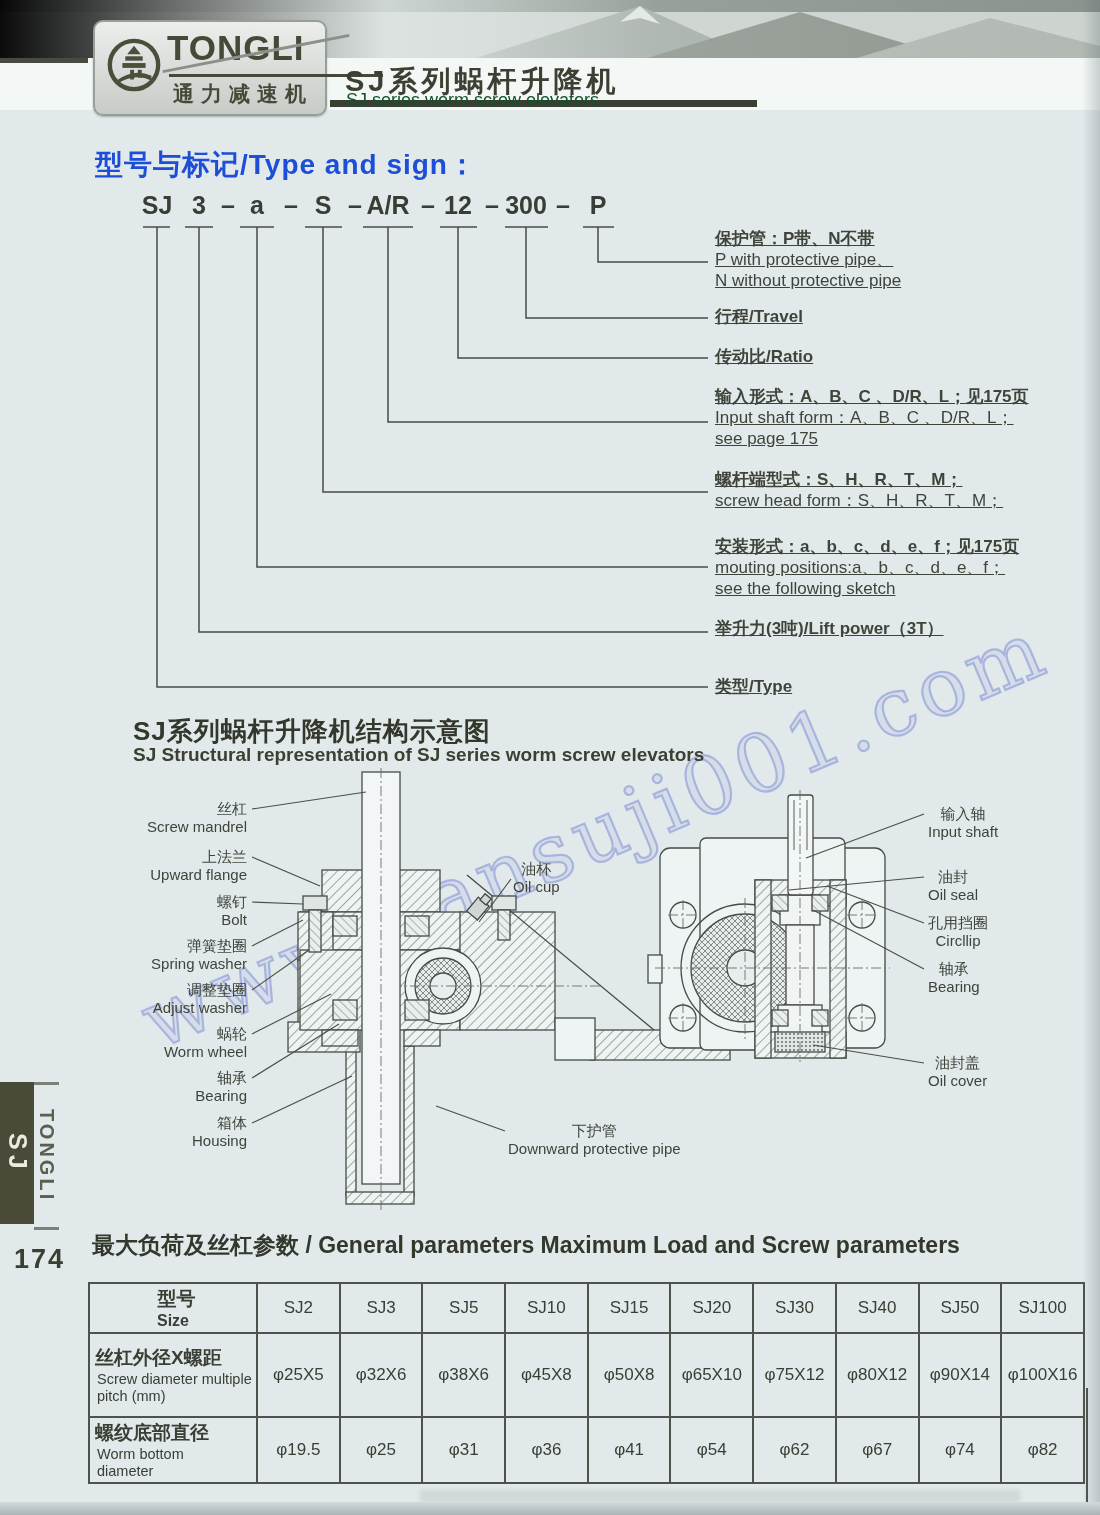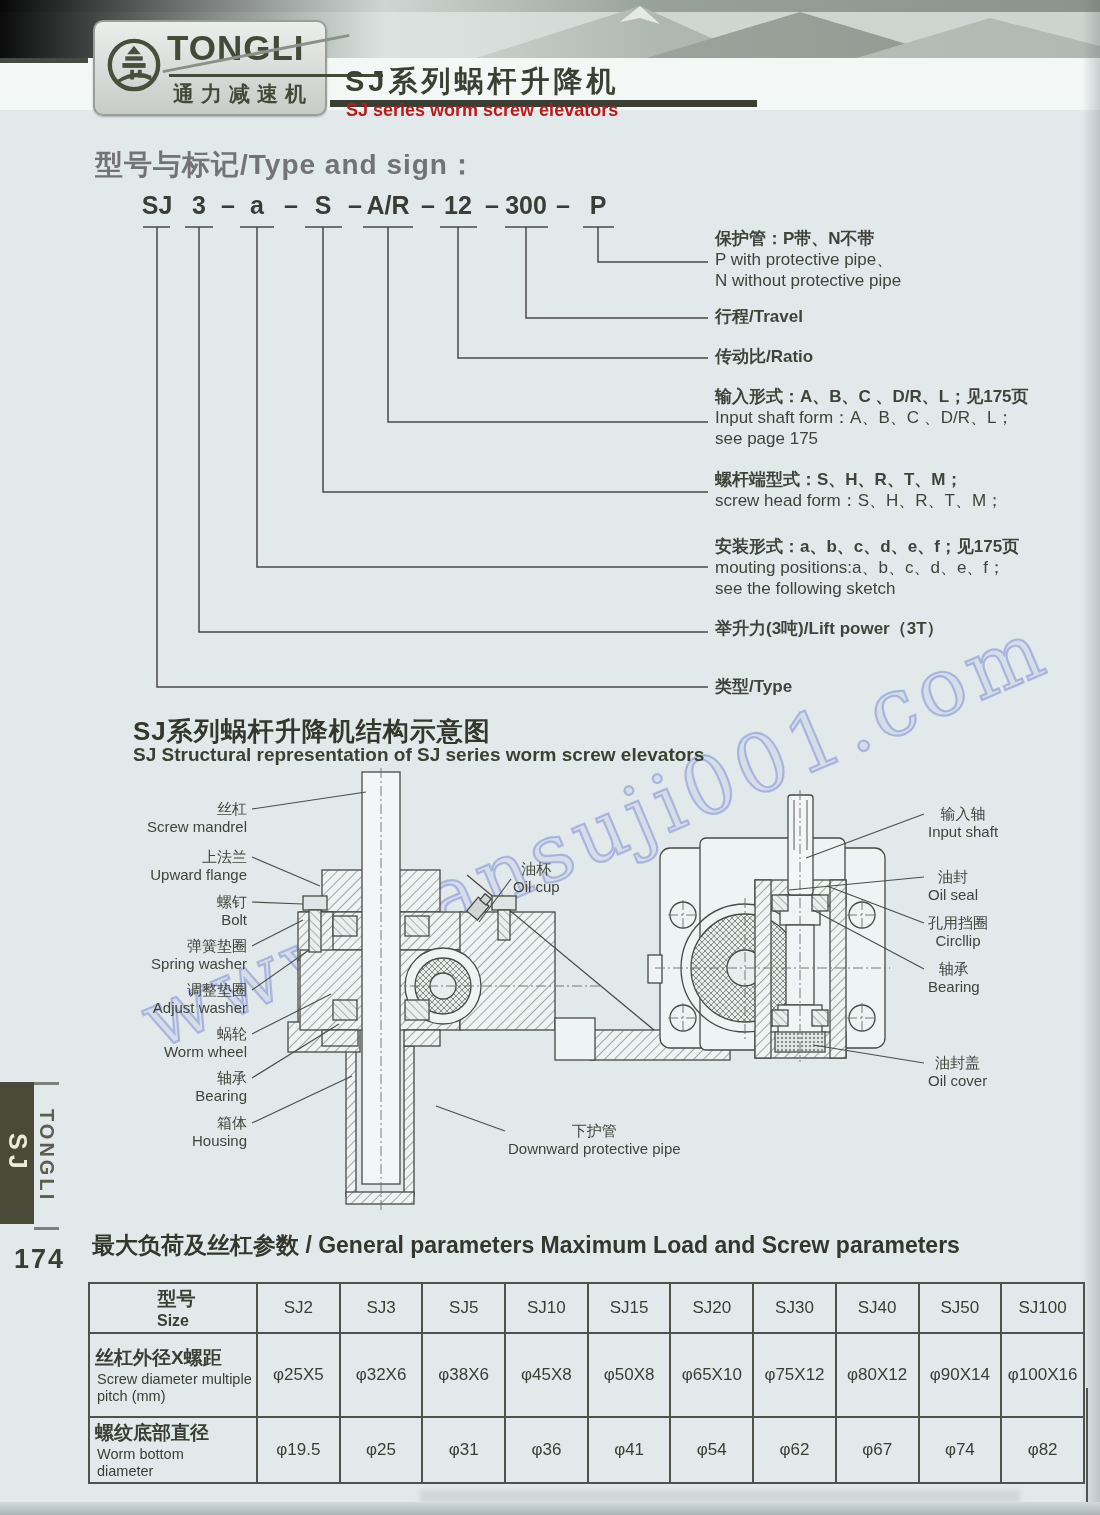--- a/index.html
+++ b/index.html
@@ -10,28 +10,28 @@
   
   #header-band{left:0;top:0;width:1100px;height:60px;}
   #header-white{left:0;top:58px;width:1100px;height:52px;background:#f3f7f6;}
   #logo-box{left:93px;top:20px;width:230px;height:92px;background:linear-gradient(#eceeec,#c7ccc7);
     border:2px solid #989e98;border-radius:10px;box-shadow:0 1px 2px rgba(60,65,55,.35);}
   #logo-tongli{left:72px;top:6px;font-size:35px;font-weight:800;color:#454a38;letter-spacing:1px;}
   #logo-swoosh{left:66px;top:30px;width:190px;height:3px;background:#8b9089;transform:rotate(-11deg);}
   #logo-underline{left:74px;top:52px;width:214px;height:3px;background:#454a38;}
   #logo-zh{left:78px;top:58px;font-size:21px;font-weight:700;color:#454a38;letter-spacing:7px;}
   #page-title-zh{left:345px;top:62px;font-size:29px;font-weight:800;color:#3c4033;letter-spacing:4px;}
-  #page-title-en{left:346px;top:100px;font-size:18px;font-weight:700;color:#b91c1c;}
+  #page-title-en{left:346px;top:90px;font-size:18px;font-weight:400;color:#14532d;}
   #title-underline{left:330px;top:100px;width:427px;height:7px;background:#3a3e33;}
   #left-underline{left:0;top:58px;width:88px;height:5px;background:#474b3f;}
 
   
-  #ts-heading{left:95px;top:146px;font-size:28px;font-weight:800;color:#737373;letter-spacing:1px;}
+  #ts-heading{left:95px;top:146px;font-size:28px;font-weight:800;color:#1d4ed8;letter-spacing:1px;}
   .code-tok{position:absolute;top:191px;transform:translateX(-50%);font-size:25px;font-weight:700;color:#3a3d35;}
-  .ts-label{position:absolute;left:715px;font-size:17px;color:#3f4339;line-height:21px;}
+  .ts-label{position:absolute;left:715px;font-size:17px;color:#3f4339;line-height:21px;text-decoration:underline;}
   .ts-label div{white-space:nowrap;}
   .b{font-weight:700;}
 
   
   #dg-heading-zh{left:133px;top:714px;font-size:26px;font-weight:800;color:#33372c;letter-spacing:1px;}
   #dg-heading-en{left:133px;top:744px;font-size:19px;font-weight:700;color:#3c4033;}
   .dlab{position:absolute;font-size:15px;line-height:18px;color:#3f4339;text-align:center;}
   .dlab .zh{font-weight:400;}
   .dlab-l{right:853px;text-align:right;white-space:nowrap;}
   .dlab-r{left:928px;white-space:nowrap;}

